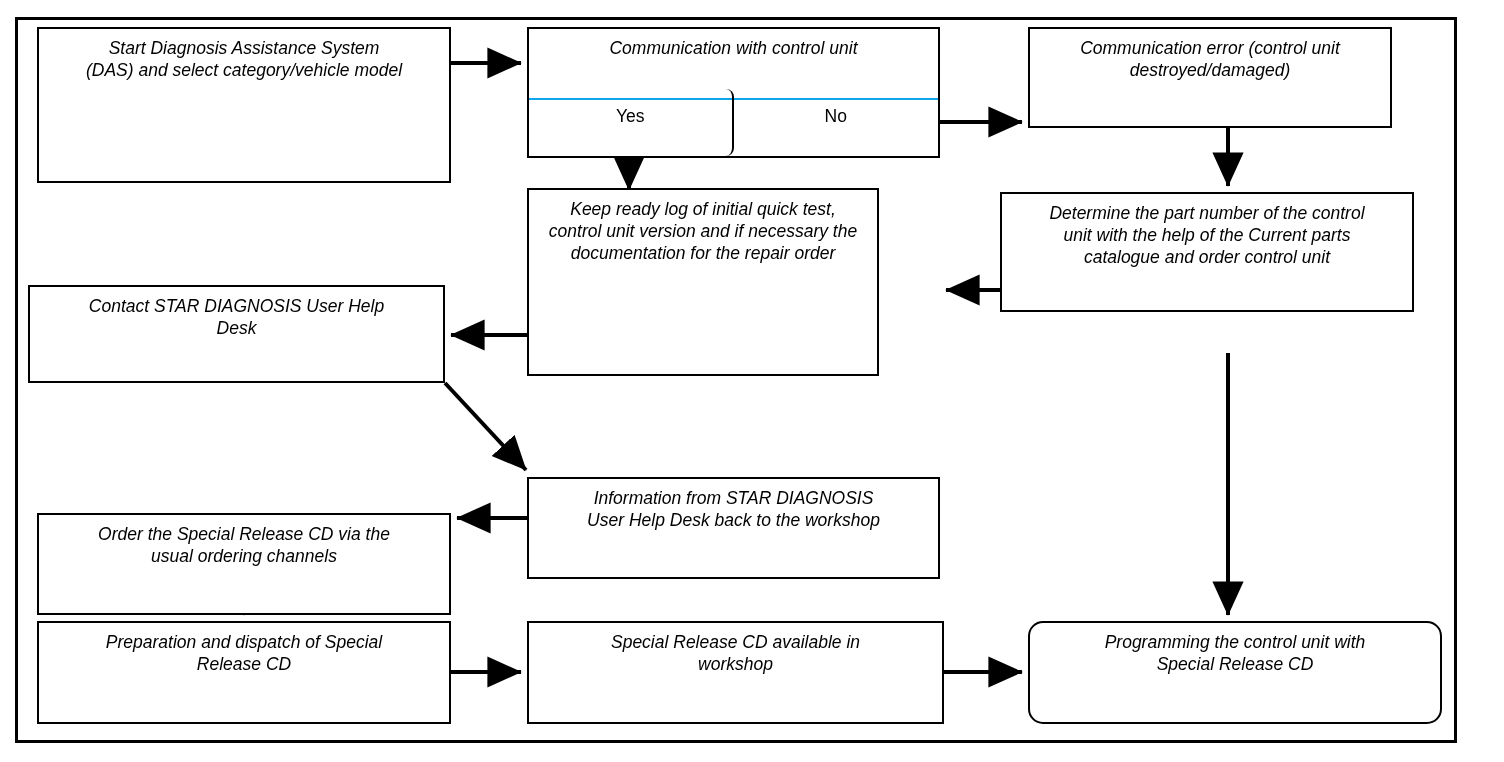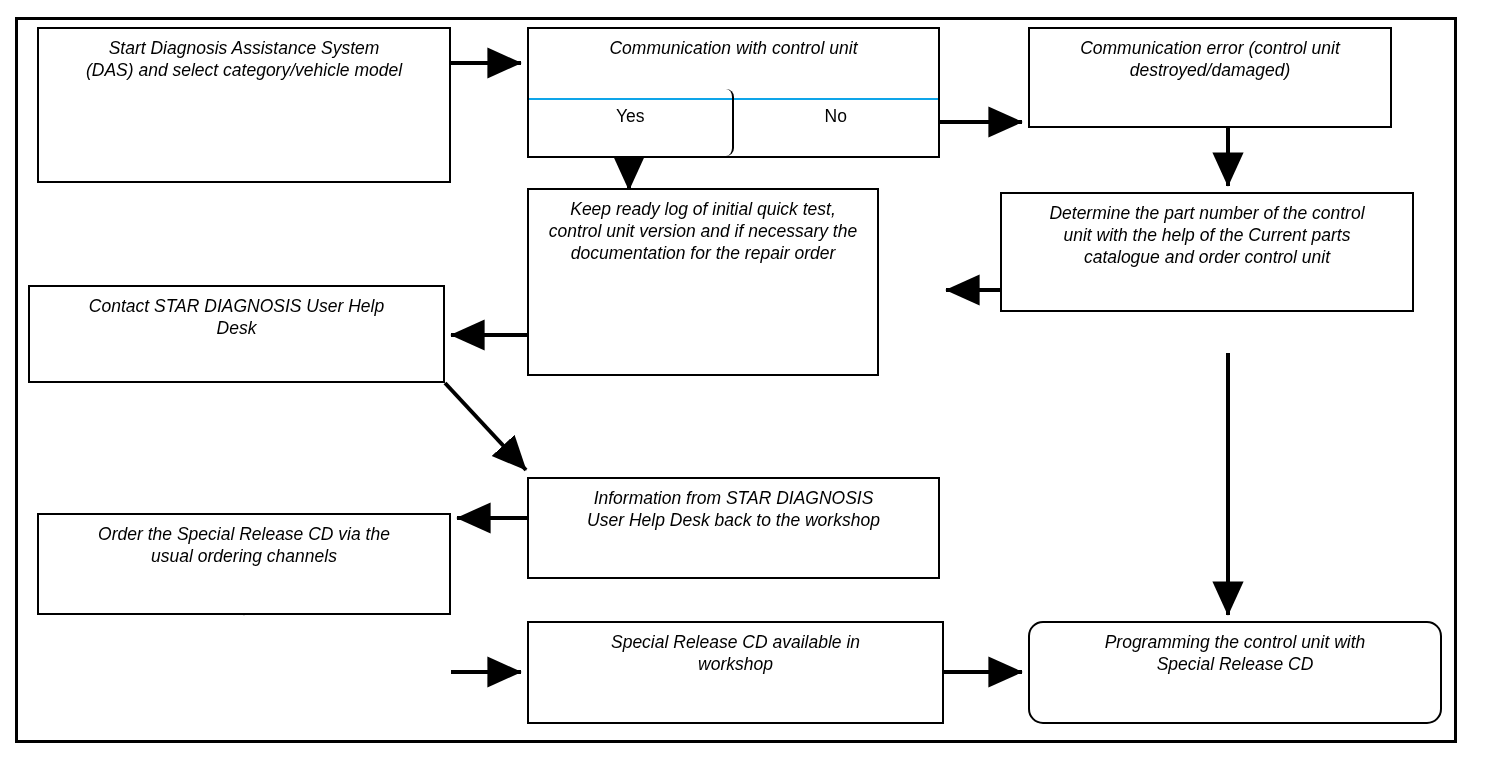--- a/index.html
+++ b/index.html
@@ -187,20 +187,24 @@
   <div class="node" style="left:28px; top:285px; width:417px; height:98px;">
     <span class="node-text">Contact STAR DIAGNOSIS User Help
 Desk</span>
   </div>
 
   <div class="node" style="left:37px; top:477px; width:414px; height:102px;margin-top:36px;">
     <span class="node-text">Order the Special Release CD via the
 usual ordering channels</span>
   </div>
 
+  <div class="node" style="left:37px; top:621px; width:414px; height:103px;">
+    <span class="node-text">Preparation and dispatch of Special
+Release CD</span>
+  </div>
 
   <div class="node" style="left:527px; top:621px; width:417px; height:103px;">
     <span class="node-text">Special Release CD available in
 workshop</span>
   </div>
 
   <div class="node" style="left:1028px; top:621px; width:414px; height:103px;border-radius:15px;">
     <span class="node-text">Programming the control unit with
 Special Release CD</span>
   </div>

